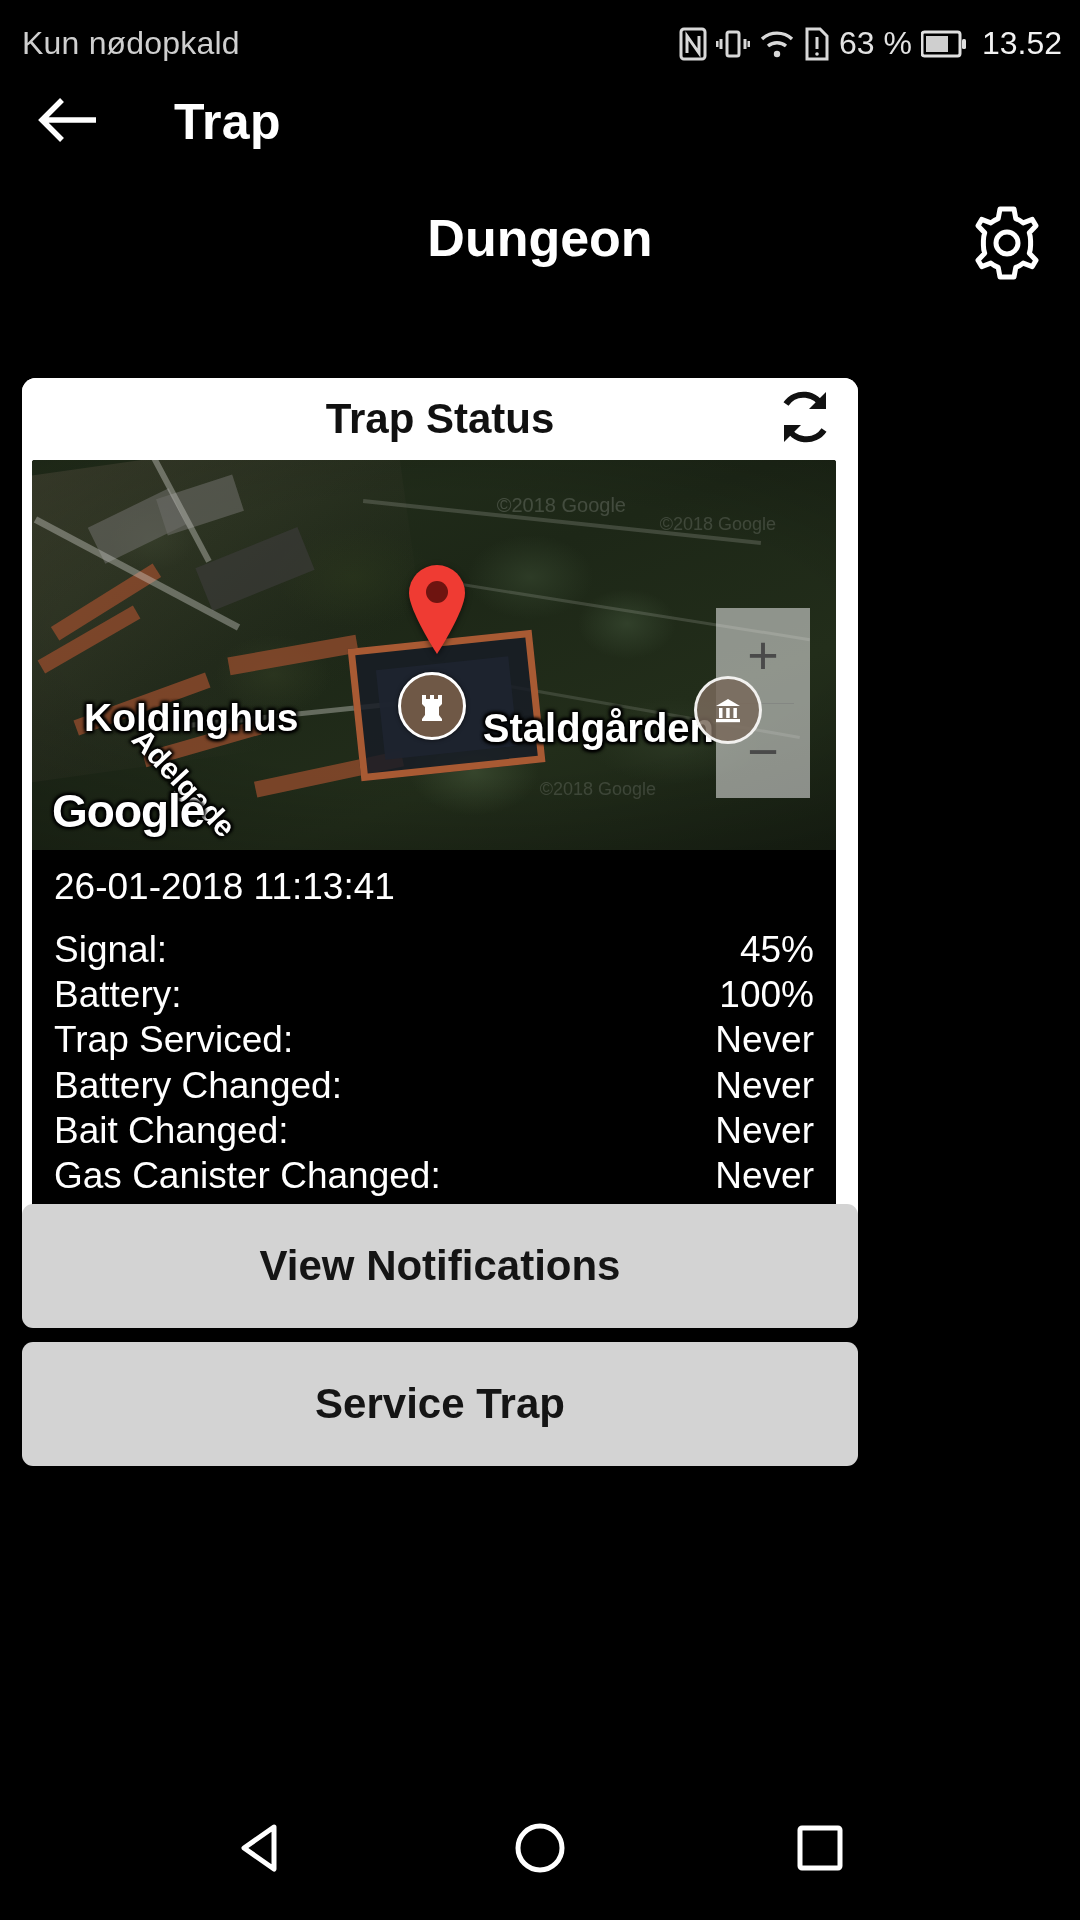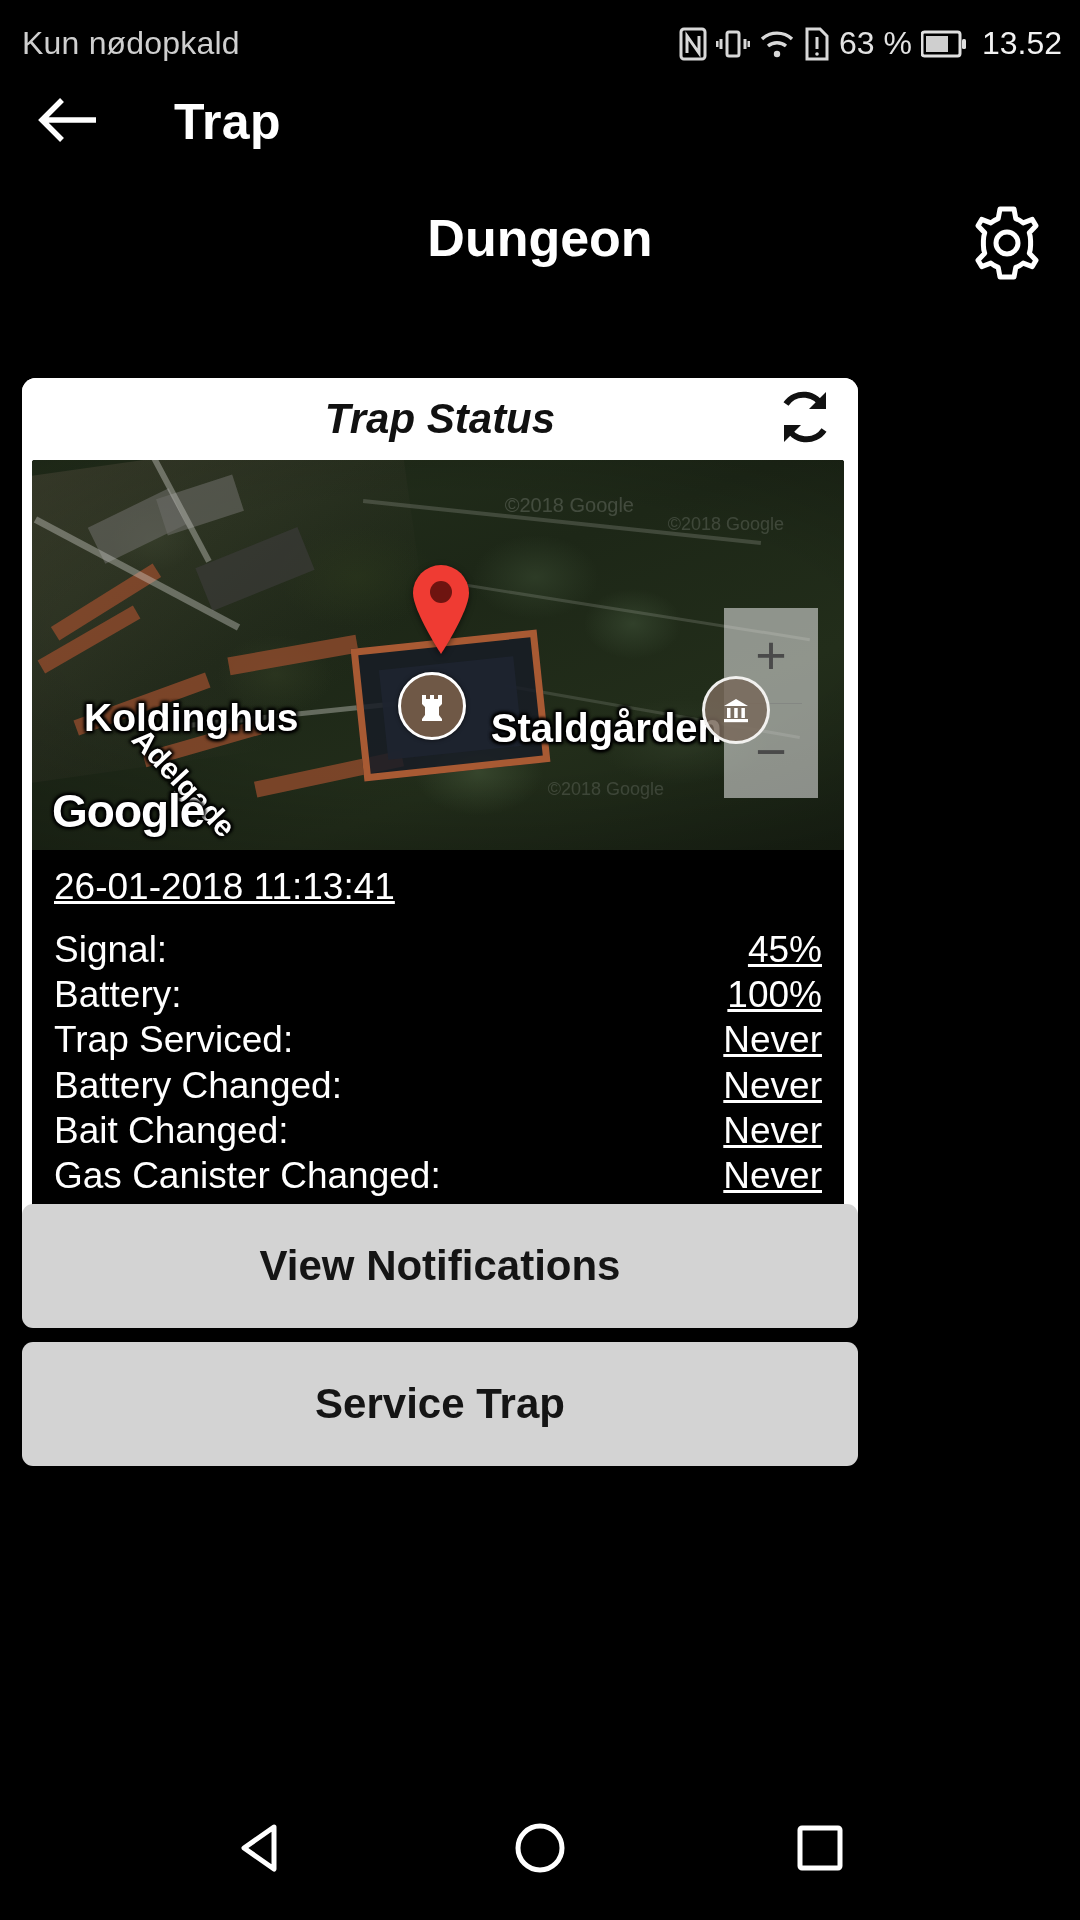--- a/index.html
+++ b/index.html
@@ -56,28 +56,28 @@
   .card{
     position:absolute;left:22px;top:378px;width:836px;
     background:#fff;border-radius:14px;overflow:hidden;
     display:flex;flex-direction:column;
   }
   .card-head{
     position:relative;height:82px;background:#fff;
     display:flex;align-items:center;justify-content:center;
   }
   .card-head-title{
-    color:#111;font-size:42px;font-weight:bold;font-style:italic;
+    color:#111;font-size:42px;font-weight:bold;
   }
   .refresh-btn{
     position:absolute;right:18px;top:8px;width:70px;height:66px;
     display:flex;align-items:center;justify-content:center;cursor:pointer;
   }
   .card-body{
-    background:#000;margin:0 14px 10px 10px;border-radius:3px;
+    background:#000;margin:0 22px 10px 10px;border-radius:3px;
     padding:0;overflow:hidden;
   }
 
   
   .map{
     position:relative;width:100%;height:390px;overflow:hidden;
     background:#1b2317;
   }
   .map-sat{
     position:absolute;inset:0;
@@ -191,21 +191,21 @@
 
   
   .stats{
     background:#000;padding:14px 22px 24px 22px;
   }
   .row{
     display:flex;justify-content:space-between;align-items:baseline;
     color:#fff;font-size:37px;line-height:1.22;
   }
   .row .lbl{white-space:nowrap;}
-  .row .val{white-space:nowrap;text-align:right;text-decoration:underline;}
+  .row .val{white-space:nowrap;text-align:right;}
   .row.sub{justify-content:flex-end;}
   .spacer{height:18px;}
 
   
   .btn{
     position:absolute;left:22px;width:836px;height:124px;
     background:#d3d3d3;border-radius:11px;
     display:flex;align-items:center;justify-content:center;
     color:#151515;font-size:42px;font-weight:bold;cursor:pointer;
   }

